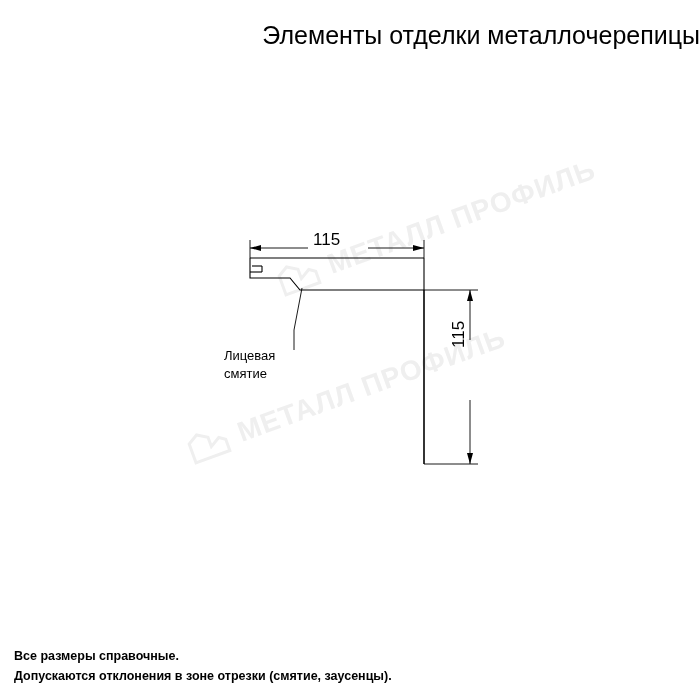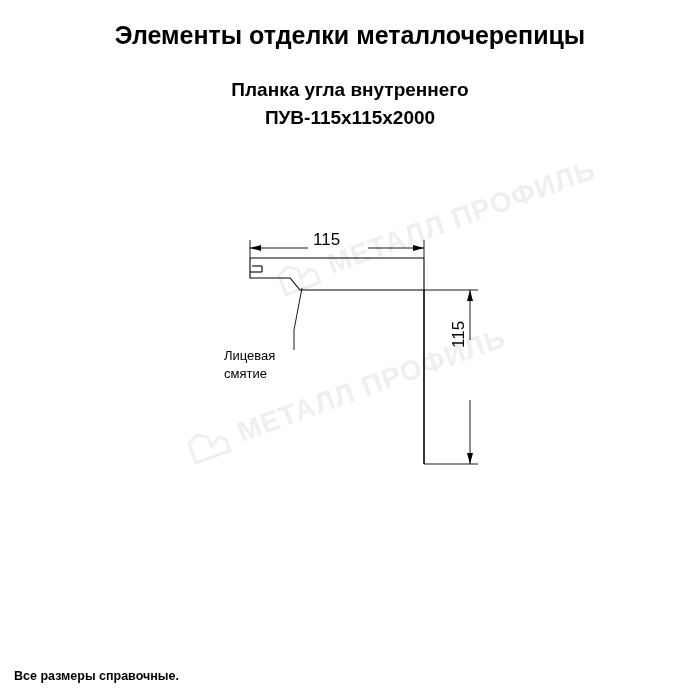--- a/index.html
+++ b/index.html
@@ -24,24 +24,25 @@
   
   .title-block {
     position: absolute;
     top: 20px;
     left: 0;
     width: 700px;
     text-align: center;
   }
   .main-title {
     font-size: 25px;
-    font-weight: bold;
+    font-weight: normal;
     line-height: 1.2;
     margin: 0 0 26px 0;
     letter-spacing: 0px;
+    text-align: right;
   }
   .sub-title {
     font-size: 19px;
     font-weight: bold;
     line-height: 1.45;
     margin: 0;
   }
   .sub-title div {
     margin: 0;
   }
@@ -115,24 +116,20 @@
   }
   .footer div { margin: 0; font-weight: bold; }
 </style>
 </head>
 <body>
 
 <div class="page">
 
   <div class="title-block">
     <div class="main-title">Элементы отделки металлочерепицы</div>
-    <div class="sub-title">
-      <div>Планка угла внутреннего</div>
-      <div>ПУВ-115х115х2000</div>
-    </div>
   </div>
 
   <div class="watermark wm1">
     <span class="wm-glyph">
       <svg width="44" height="34" viewBox="0 0 44 34">
         <path d="M4 26 L4 10 L14 4 L24 10 L24 20 L34 14 L40 18 L40 30 L4 30 Z" fill="none" stroke="#efefef" stroke-width="3"></path>
       </svg>
     </span>
     <span>МЕТАЛЛ ПРОФИЛЬ</span>
   </div>
@@ -196,15 +193,16 @@
 
   <div class="lbl lbl-115-top">115</div>
   <div class="lbl lbl-115-right">115</div>
   <div class="lbl lbl-face">
     <div>Лицевая</div>
     <div>смятие</div>
   </div>
 
   <div class="footer">
     <div>Все размеры справочные.</div>
+    <div>Допускаются отклонения в зоне отрезки (смятие, заусенцы).</div>
   </div>
 
 </div>
 
 </body></html>

